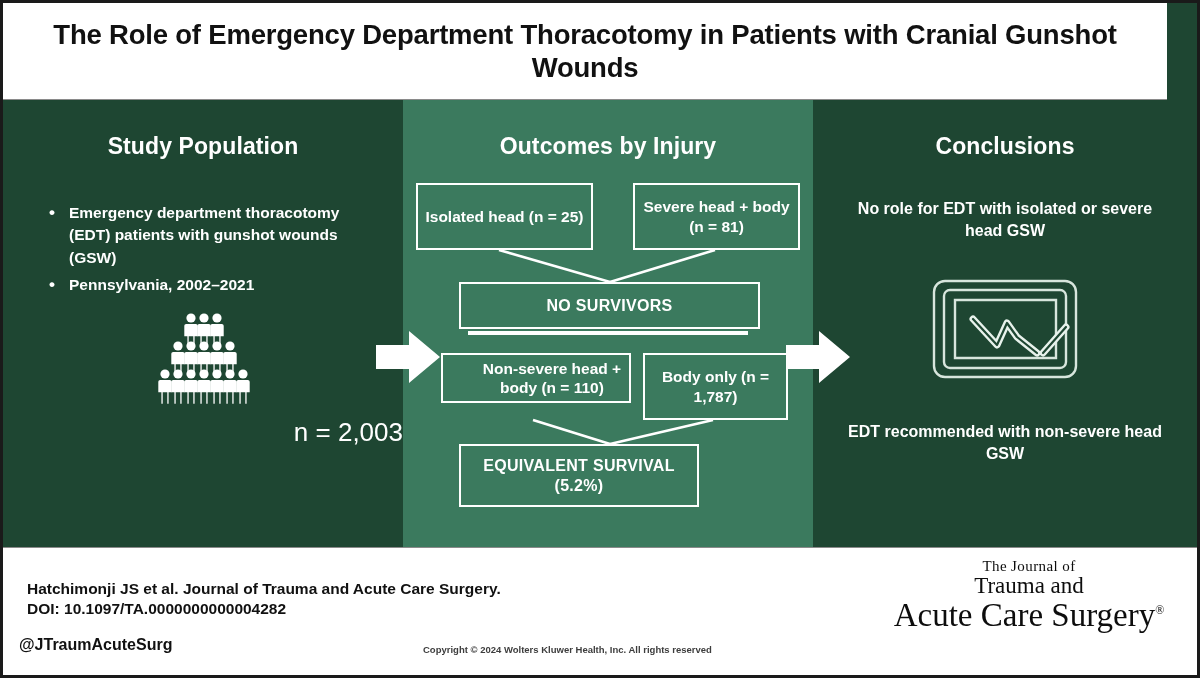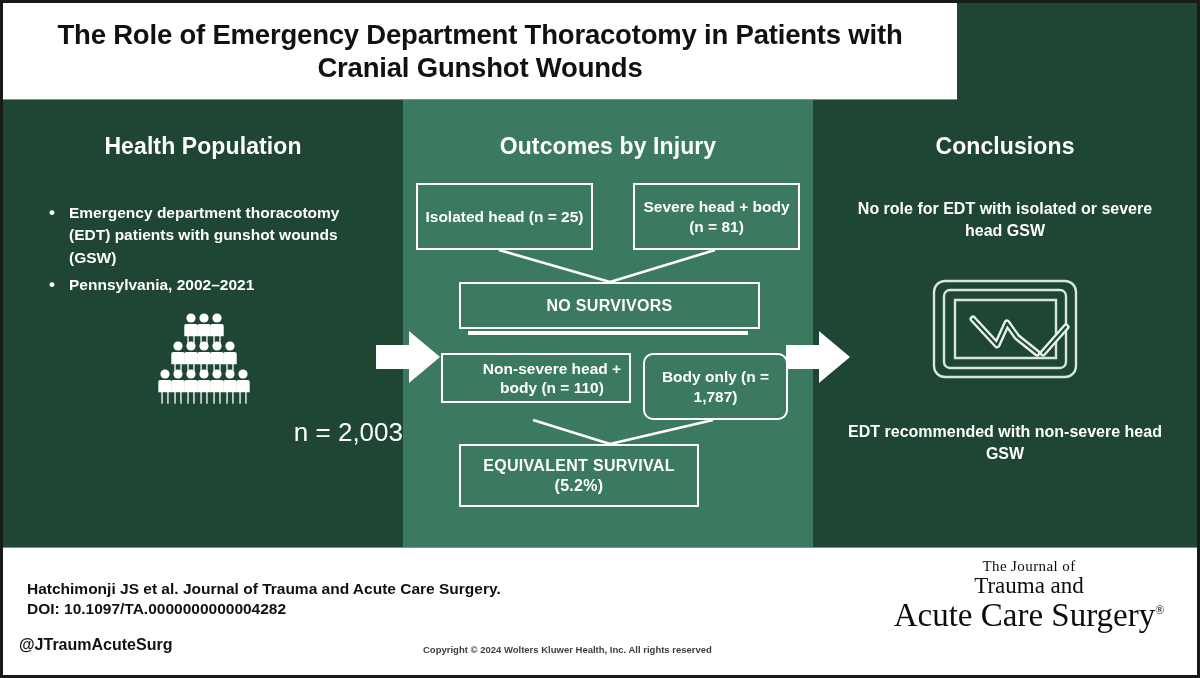--- a/index.html
+++ b/index.html
@@ -5,21 +5,21 @@
   html,body{margin:0;padding:0;background:#ffffff;}
   body{width:1200px;height:678px;overflow:hidden;font-family:"Liberation Sans",sans-serif;}
 
   .poster{
     position:relative;width:1200px;height:678px;box-sizing:border-box;
     border:3px solid #1a1a1a;background:#1E4632;overflow:hidden;
   }
 
   
   .title-band{
-    position:absolute;left:0;top:0;width:954px;height:97px;
+    position:absolute;left:0;top:0;width:1164px;height:97px;
     background:#ffffff;display:flex;align-items:center;justify-content:center;
     box-sizing:border-box;border-bottom:1px solid #8a8a8a;
   }
   .title-text{
     font-size:27.5px;font-weight:bold;color:#111111;text-align:center;
     line-height:1.2;letter-spacing:-0.2px;padding:0 24px;
   }
 
   
   .body-area{
@@ -67,21 +67,21 @@
     color:#ffffff;font-weight:bold;font-size:15.5px;line-height:1.25;
     display:flex;align-items:center;justify-content:center;text-align:center;
     padding:2px 6px;
   }
   .fbox.caps{font-weight:bold;font-size:16px;letter-spacing:0.3px;}
 
   .box-isolated{left:13px;top:83px;width:177px;height:67px;}
   .box-severe{left:230px;top:83px;width:167px;height:67px;}
   .box-nosurv{left:56px;top:182px;width:301px;height:47px;}
   .box-nonsevere{left:38px;top:253px;width:190px;height:50px;padding-left:38px;}
-  .box-bodyonly{left:240px;top:253px;width:145px;height:67px;border-radius:10px;}
+  .box-bodyonly{left:240px;top:253px;width:145px;height:67px;}
   .box-equiv{left:56px;top:344px;width:240px;height:63px;}
 
   .divider{
     position:absolute;left:65px;top:231px;width:280px;height:4px;
     background:#ffffff;
   }
   .flow-svg{position:absolute;left:0;top:0;width:410px;height:447px;}
 
   
   .arrow{position:absolute;}
@@ -129,21 +129,21 @@
 <div class="poster">
 
   <div class="title-band">
     <div class="title-text">The Role of Emergency Department Thoracotomy in Patients with Cranial Gunshot Wounds</div>
   </div>
 
   <div class="body-area">
     <div class="mid-panel-bg"></div>
 
     <div class="col col-left">
-      <div class="col-head">Health Population</div>
+      <div class="col-head">Study Population</div>
       <ul class="bullets">
         <li>Emergency department thoracotomy (EDT) patients with gunshot wounds (GSW)</li>
         <li>Pennsylvania, 2002–2021</li>
       </ul>
 
       <div class="people-fig">
         <svg viewBox="0 0 120 92" width="120" height="92" aria-hidden="true">
           <g fill="#ffffff">
 
             <g>

